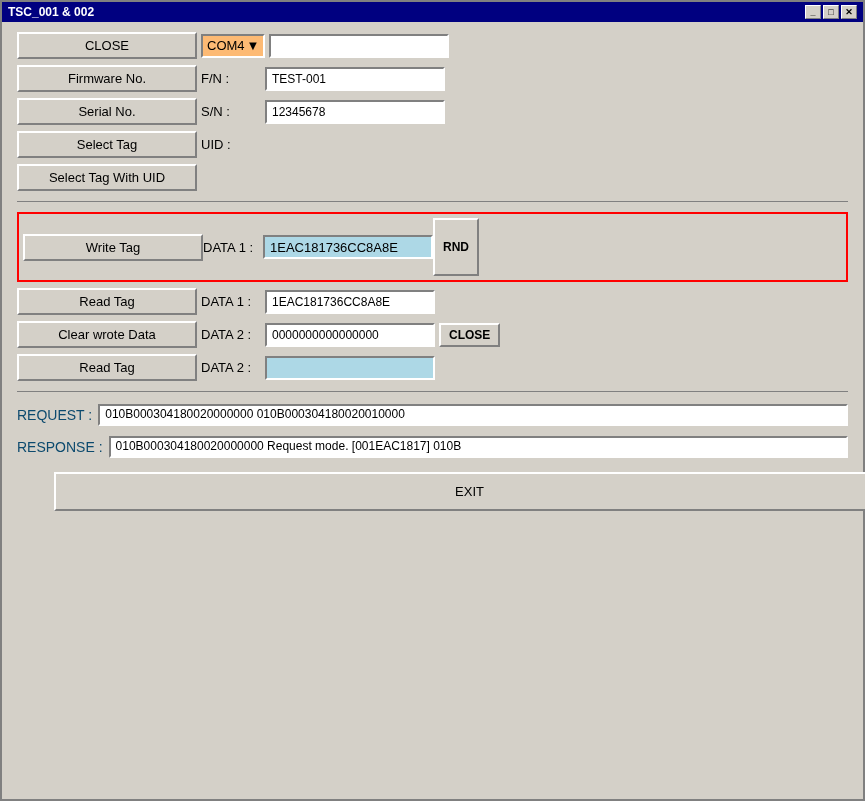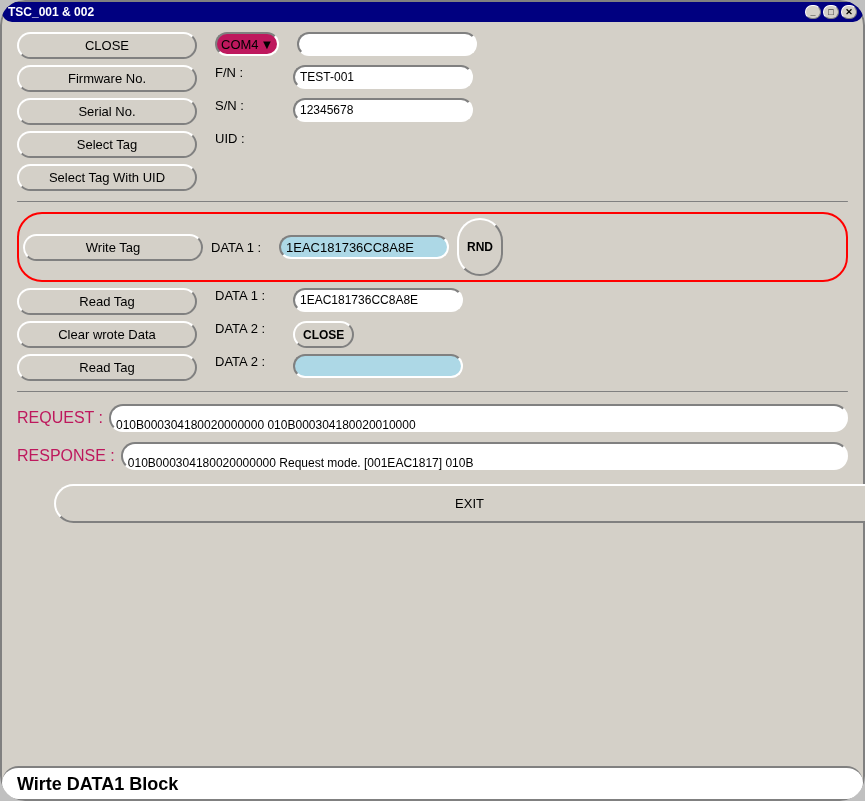--- a/index.html
+++ b/index.html
@@ -1,15 +1,15 @@
 <!DOCTYPE html>
 <html><head>
   <meta charset="utf-8">
   <style>
-    * { box-sizing: border-box; margin: 0; padding: 0; border-radius: 25px; }
+    * { box-sizing: border-box; margin: 0; padding: 0; }
     body {
       background: #c0c0c0;
       font-family: Arial, sans-serif;
       font-size: 13px;
       user-select: none;
     }
     .window {
       width: 865px;
       min-height: 801px;
       background: #d4d0c8;
@@ -48,21 +48,22 @@
     .main-content {
       padding: 10px 15px;
       flex: 1;
       display: flex;
       flex-direction: column;
       gap: 6px;
       background: #d4d0c8;
     }
     .row {
       display: flex;
-      gap: 18px;
+      align-items: center;
+      gap: 4px;
     }
     .btn {
       background: #d4d0c8;
       border: 2px solid;
       border-top-color: #ffffff;
       border-left-color: #ffffff;
       border-right-color: #808080;
       border-bottom-color: #808080;
       padding: 4px 12px;
       cursor: pointer;
@@ -90,63 +91,62 @@
     }
     .input-field.data-white {
       width: 170px;
       background: white;
     }
     .label {
       font-size: 13px;
       min-width: 60px;
     }
     .combo-box {
-      background: #be185d;
+      background: #fdba74;
       border: 2px solid;
       border-top-color: #808080;
       border-left-color: #808080;
       border-right-color: #ffffff;
       border-bottom-color: #ffffff;
       padding: 2px 4px;
       font-size: 13px;
       height: 24px;
       display: flex;
       align-items: center;
       gap: 2px;
     }
     .highlighted-row {
       border: 2px solid red;
       padding: 4px;
       display: flex;
       align-items: center;
-      gap: 8px;
     }
     .divider {
       height: 1px;
       background: #808080;
       margin: 4px 0;
     }
     .text-area-row {
       display: flex;
       align-items: center;
       gap: 6px;
       padding: 2px 0;
     }
     .status-text {
-      font-size: 16px;
-      color: #be185d;
+      font-size: 14px;
+      color: #0c4a6e;
     }
     .status-value {
       background: white;
       border: 2px solid;
       border-top-color: #808080;
       border-left-color: #808080;
       border-right-color: #ffffff;
       border-bottom-color: #ffffff;
-      padding: 12px 5px;
+      padding: 1px 5px;
       font-size: 12px;
       flex: 1;
       height: 22px;
     }
     .exit-btn {
       background: #d4d0c8;
       border: 2px solid;
       border-top-color: #ffffff;
       border-left-color: #ffffff;
       border-right-color: #808080;
@@ -259,20 +259,21 @@
 
     <div class="row">
       <button class="btn">Read Tag</button>
       <span class="label">DATA 1 :</span>
       <input class="input-field data-white" type="text" value="1EAC181736CC8A8E" style="">
     </div>
 
     <div class="row">
       <button class="btn">Clear wrote Data</button>
       <span class="label">DATA 2 :</span>
+      <input class="input-field data-white" type="text" value="0000000000000000" style="">
       <button class="clear-btn">CLOSE</button>
     </div>
 
     <div class="row">
       <button class="btn">Read Tag</button>
       <span class="label">DATA 2 :</span>
       <input class="input-field data" type="text" style="">
     </div>
 
     <div class="divider"></div>
@@ -284,14 +285,13 @@
 
     <div class="text-area-row">
       <span class="status-text">RESPONSE :</span>
       <div class="status-value">010B000304180020000000  Request mode. [001EAC1817]   010B</div>
     </div>
 
     <button class="exit-btn">EXIT</button>
 
   </div>
 
-  <div class="footer-text">Wirte DATA1 Block</div>
 </div>
 
 </body></html>

